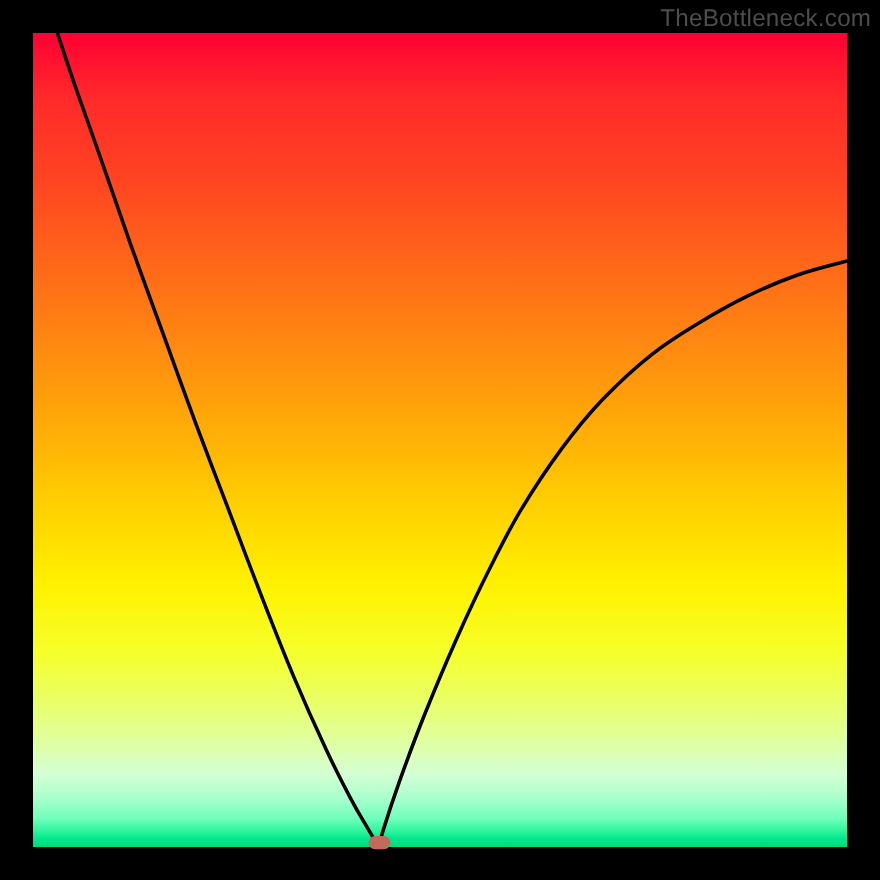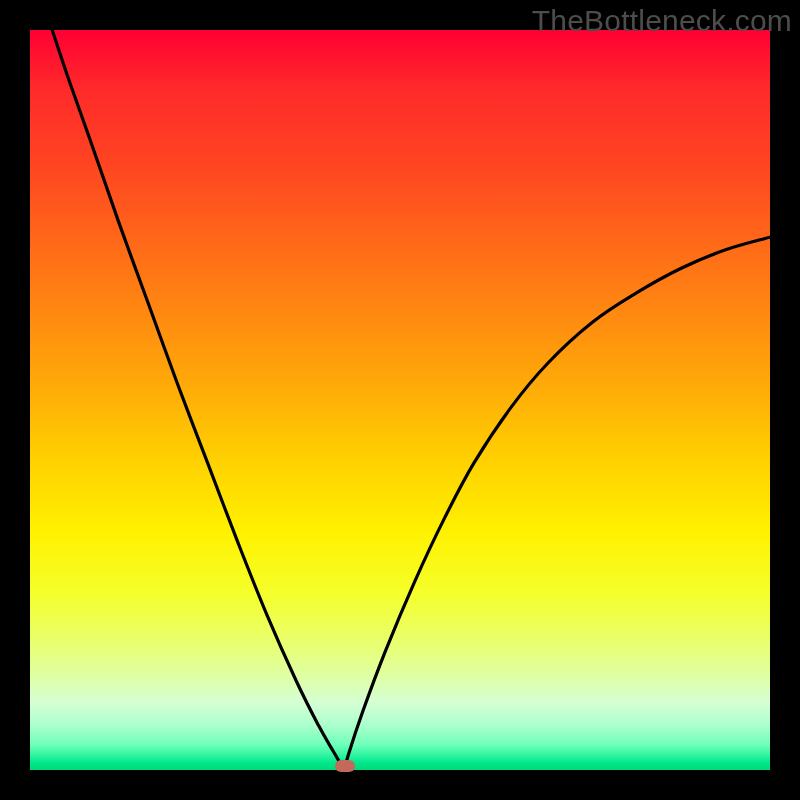--- a/index.html
+++ b/index.html
@@ -35,21 +35,21 @@
       #00e88c 99%,
       #00d977 100%
     );
   }
   .watermark {
     position: absolute;
     top: 4px;
     right: 8px;
     color: #4d4d4d;
     font-family: Arial, Helvetica, sans-serif;
-    font-size: 30px;
+    font-size: 22px;
     letter-spacing: 0.2px;
     z-index: 5;
     user-select: none;
   }
   .curve-svg {
     position: absolute;
     left: 0; top: 0;
     width: 740px; height: 740px;
     z-index: 2;
   }

